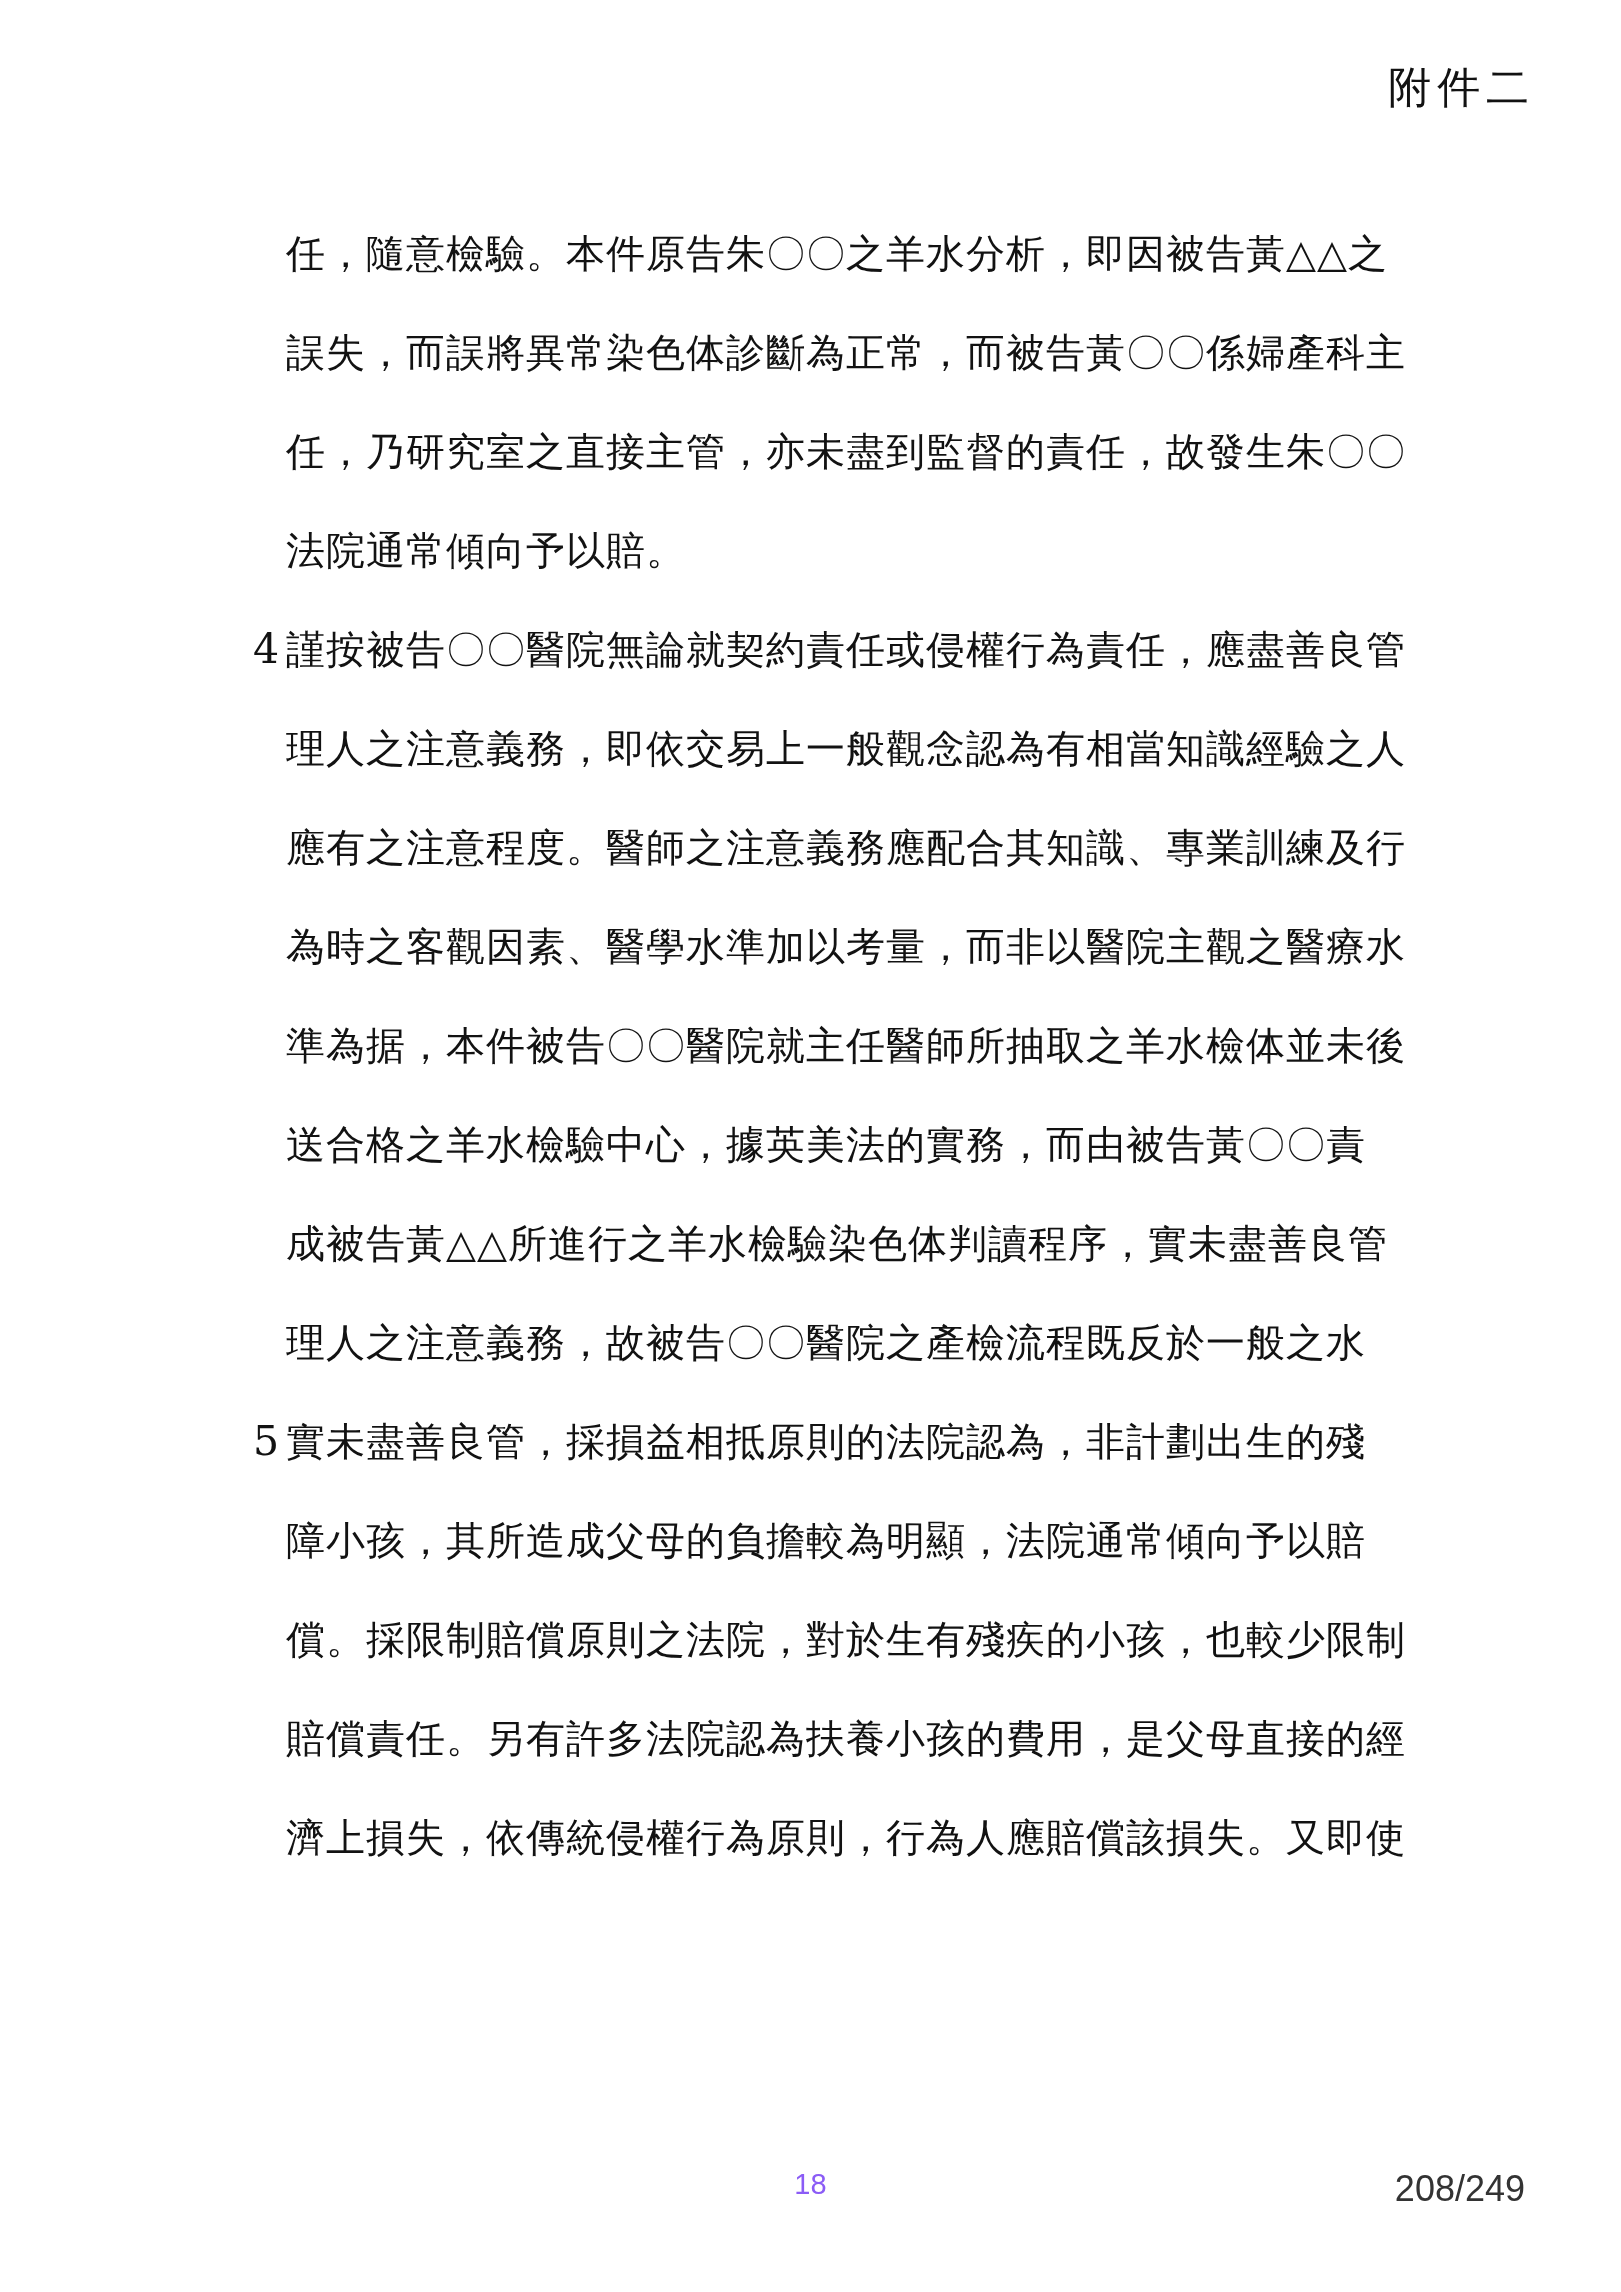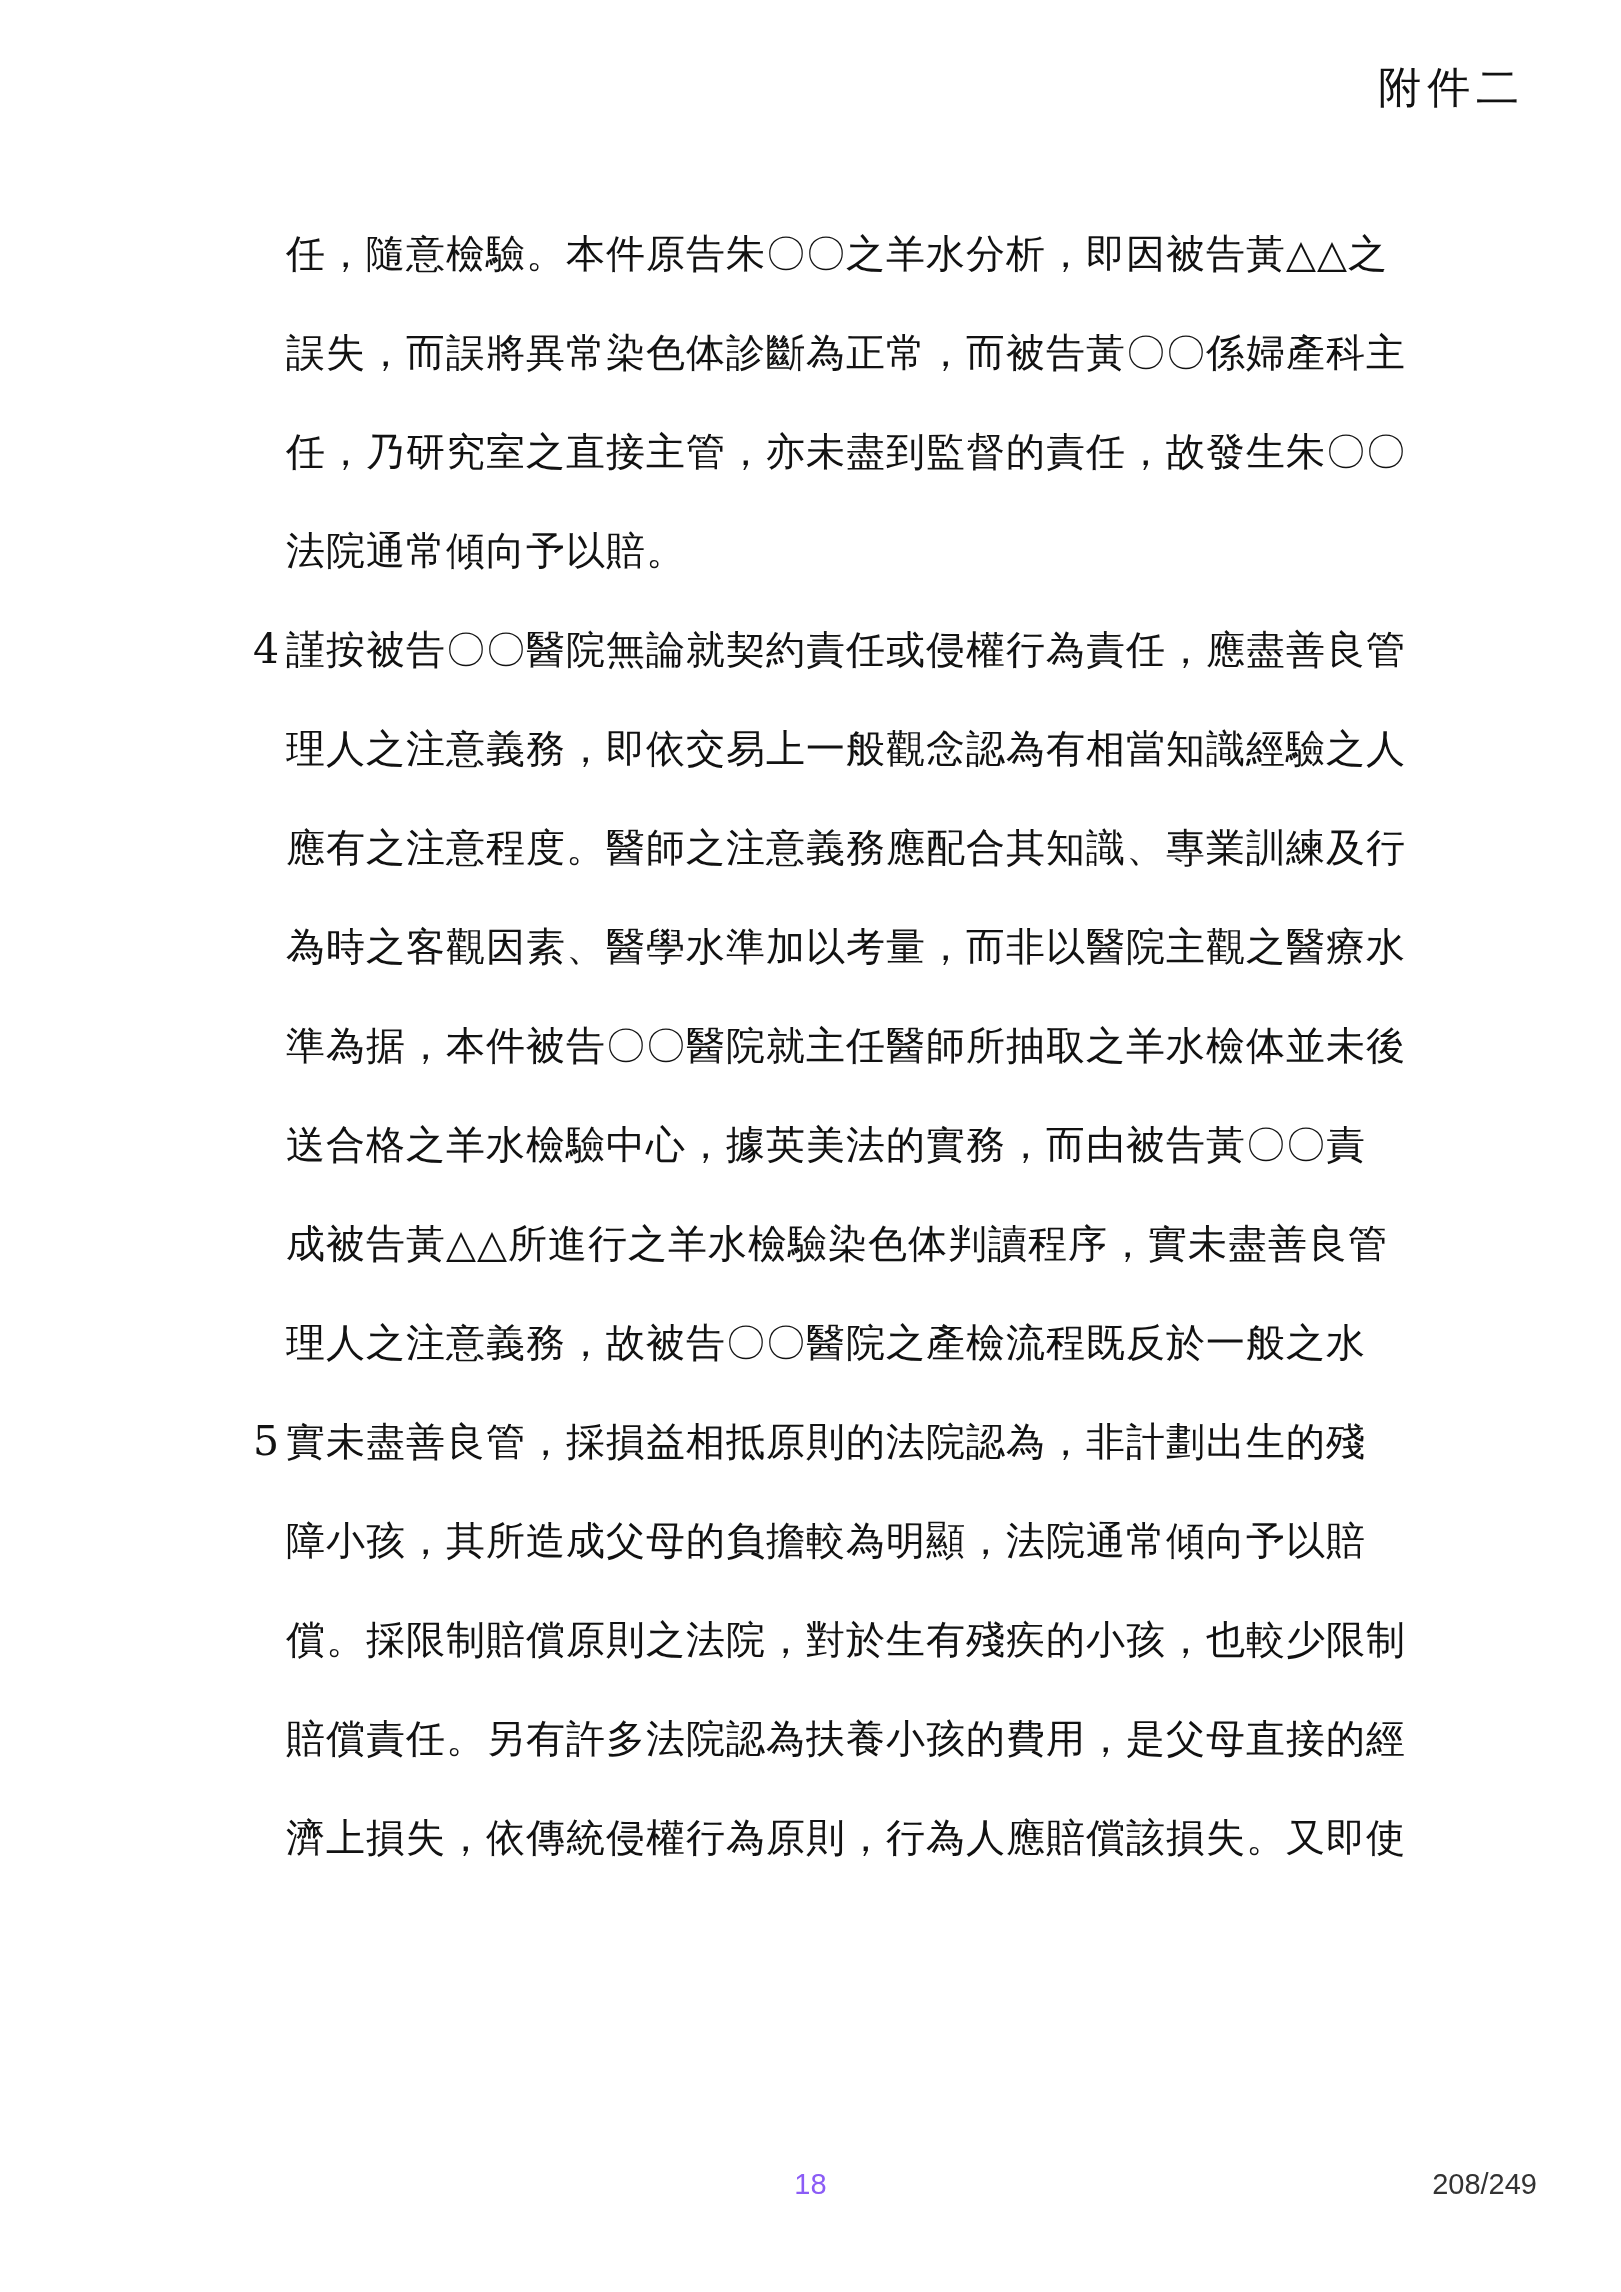--- a/index.html
+++ b/index.html
@@ -16,21 +16,21 @@
     overflow: hidden;
   }
   .page {
     position: absolute;
     inset: 0;
     background: #ffffff;
   }
   .page-header {
     position: absolute;
     top: 59px;
-    right: 96px;
+    right: 86px;
     font-size: 43px;
     letter-spacing: 5.9px;
     white-space: nowrap;
   }
   .document-body {
     position: absolute;
     top: 204px;
     left: 286px;
     width: 1157px;
   }
@@ -55,22 +55,22 @@
     left: 0;
     width: 100%;
     text-align: center;
     font-size: 29px;
     font-family: "Liberation Sans", sans-serif;
     color: #8b5cf6;
   }
   .scan-counter {
     position: absolute;
     top: 2168px;
-    right: 84px;
-    font-size: 29px;
+    right: 96px;
+    font-size: 36px;
     font-family: "Liberation Sans", sans-serif;
     color: #333333;
   }
 </style>
 </head>
 <body>
 
 <div class="page">
 
   <div class="page-header">附件二</div>

